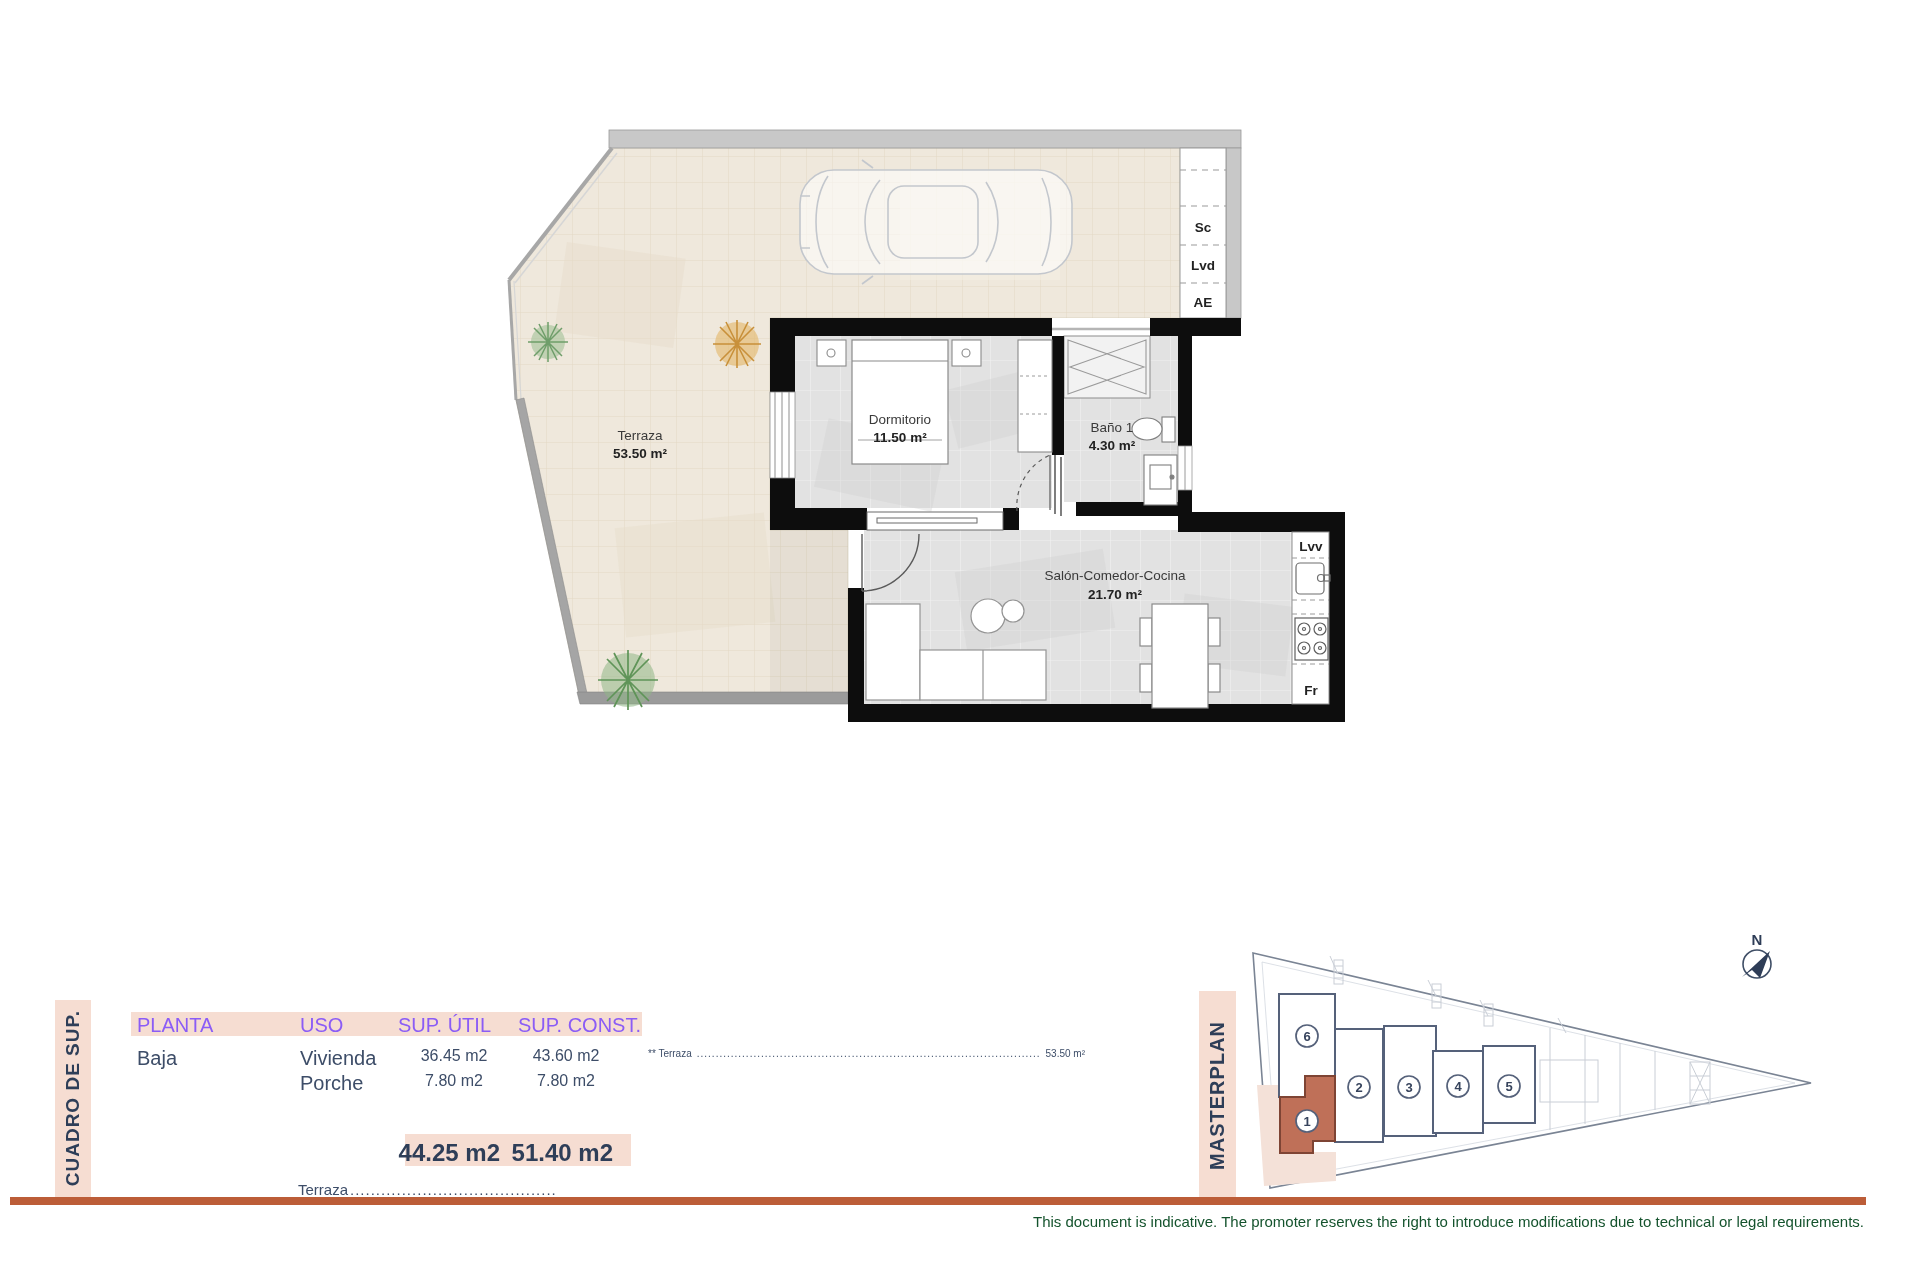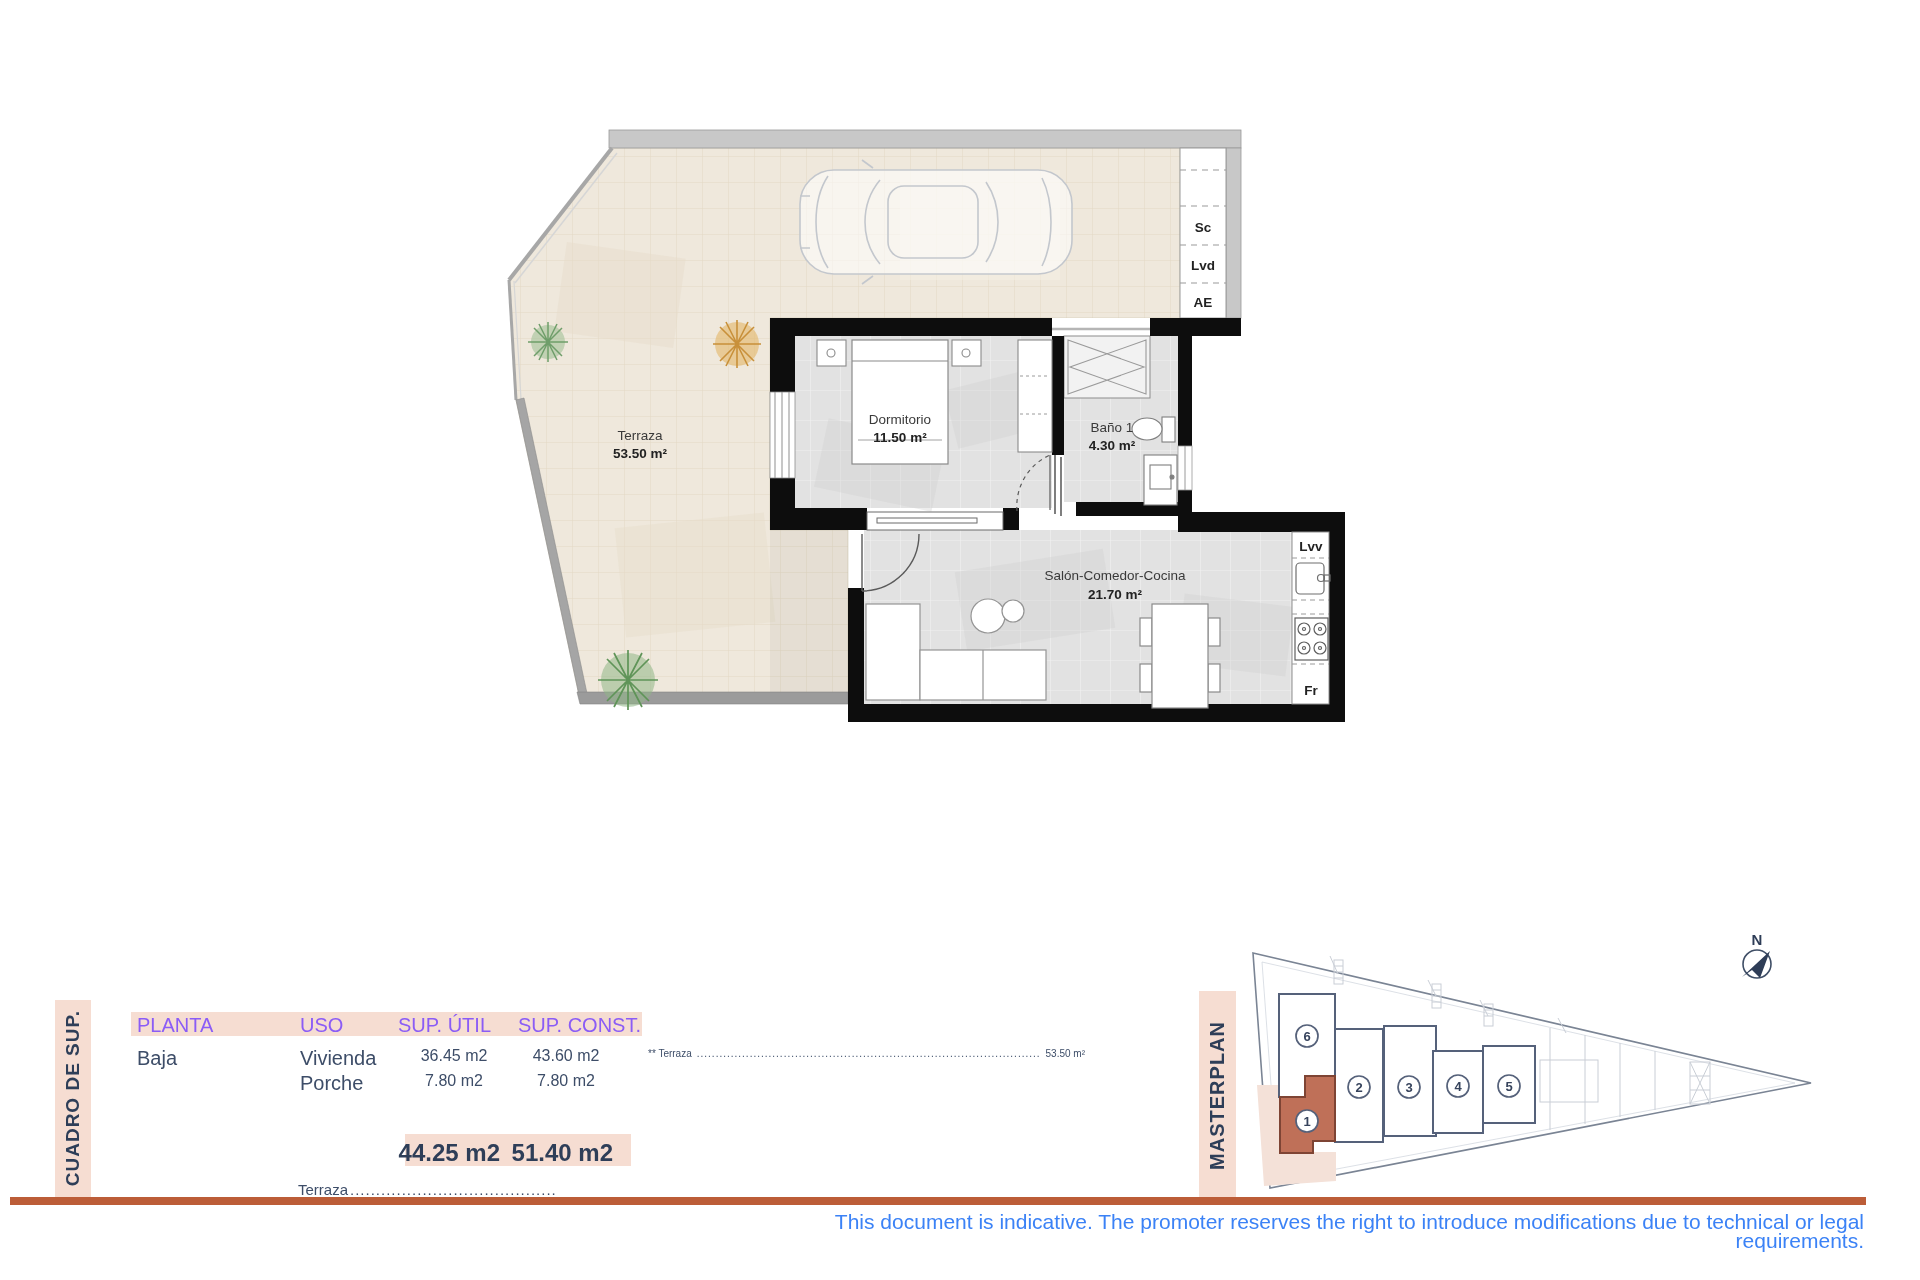--- a/index.html
+++ b/index.html
@@ -21,21 +21,21 @@
   .val{position:absolute;font-size:16px;color:#3d4d68;text-align:center;white-space:nowrap;}
   .rowtxt{position:absolute;font-size:20px;color:#3d4d68;white-space:nowrap;}
   .tot{position:absolute;font-size:24px;font-weight:bold;color:#2e3e58;text-align:right;white-space:nowrap;}
   .note{display:flex;align-items:flex-start;font-size:10px;color:#3d4d68;}
   .note .dots{flex:1;overflow:hidden;white-space:nowrap;margin:0 5px;letter-spacing:1px;}
   .bottom-row{display:flex;align-items:baseline;font-size:15px;color:#3d4d68;overflow:hidden;}
   .bottom-row .dots{flex:1;overflow:hidden;white-space:nowrap;margin-left:2px;letter-spacing:1px;}
   .rule{background:#bc5d38;}
   .footer{position:absolute;right:56px;top:1212px;width:1100px;text-align:right;line-height:19px;}
   .footer .es{font-size:15px;font-weight:bold;color:#44536e;}
-  .footer .en{font-size:21px;color:#3b82f6;}
+  .footer .en{font-size:15px;color:#14532d;}
 </style>
 </head>
 <body>
 
 <svg class="abs" style="left:0;top:0" width="1920" height="1280" viewBox="0 0 1920 1280">
   <defs>
     <pattern id="tzTile" width="26" height="26" patternUnits="userSpaceOnUse">
       <rect width="26" height="26" fill="#efe8dc"></rect>
       <path d="M26 0H0V26" fill="none" stroke="#e3d8c5" stroke-width="1"></path>
     </pattern>

